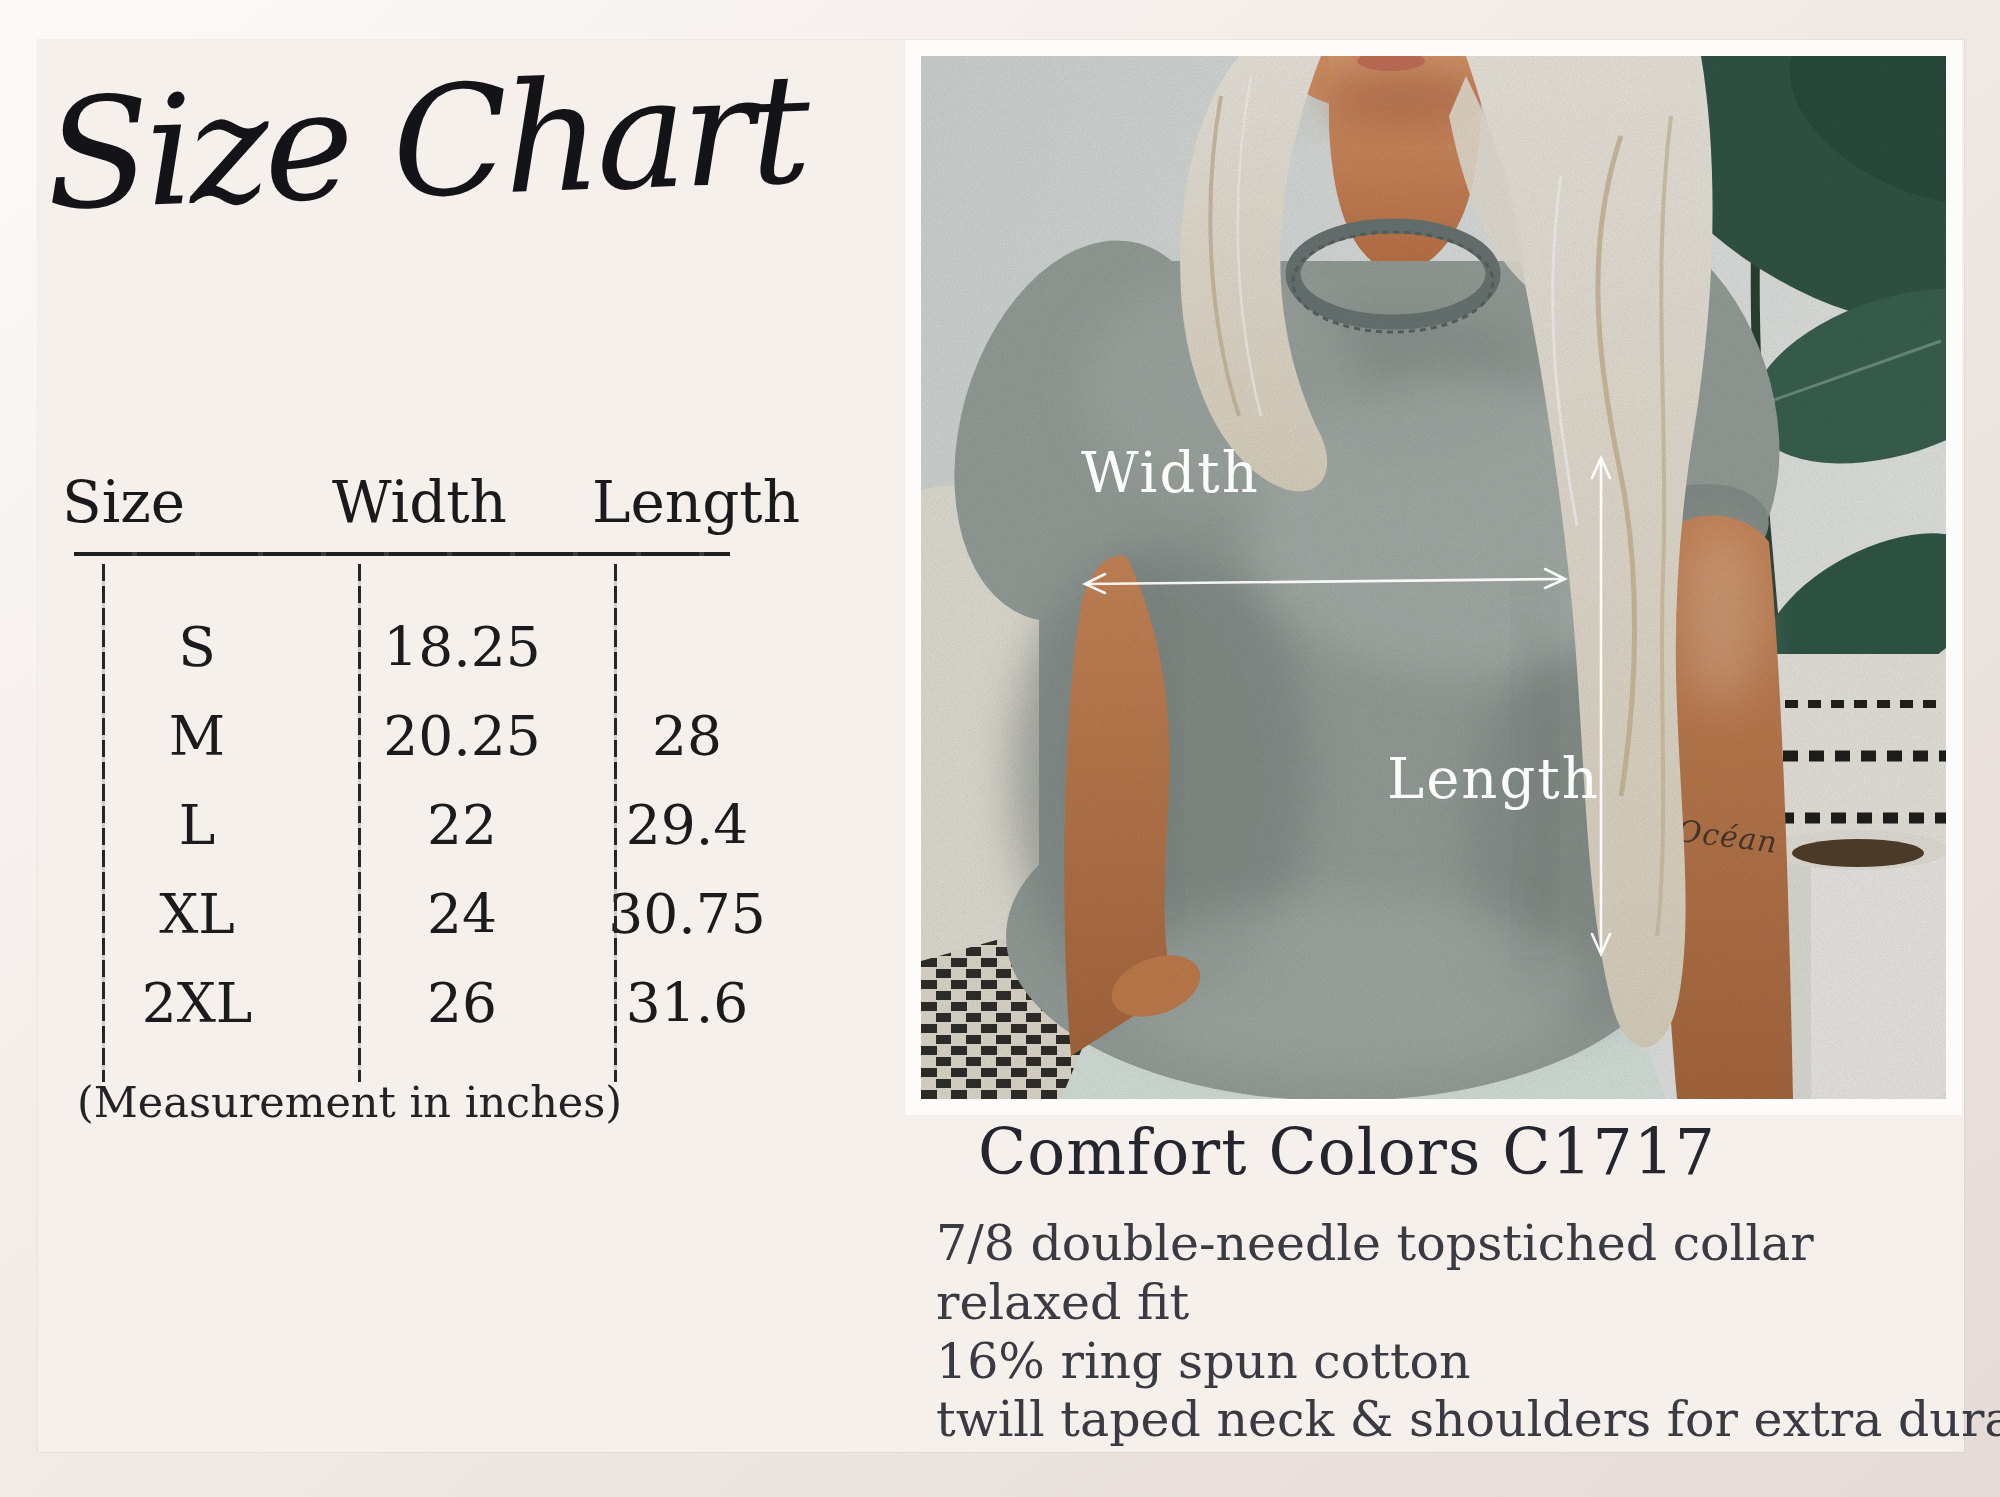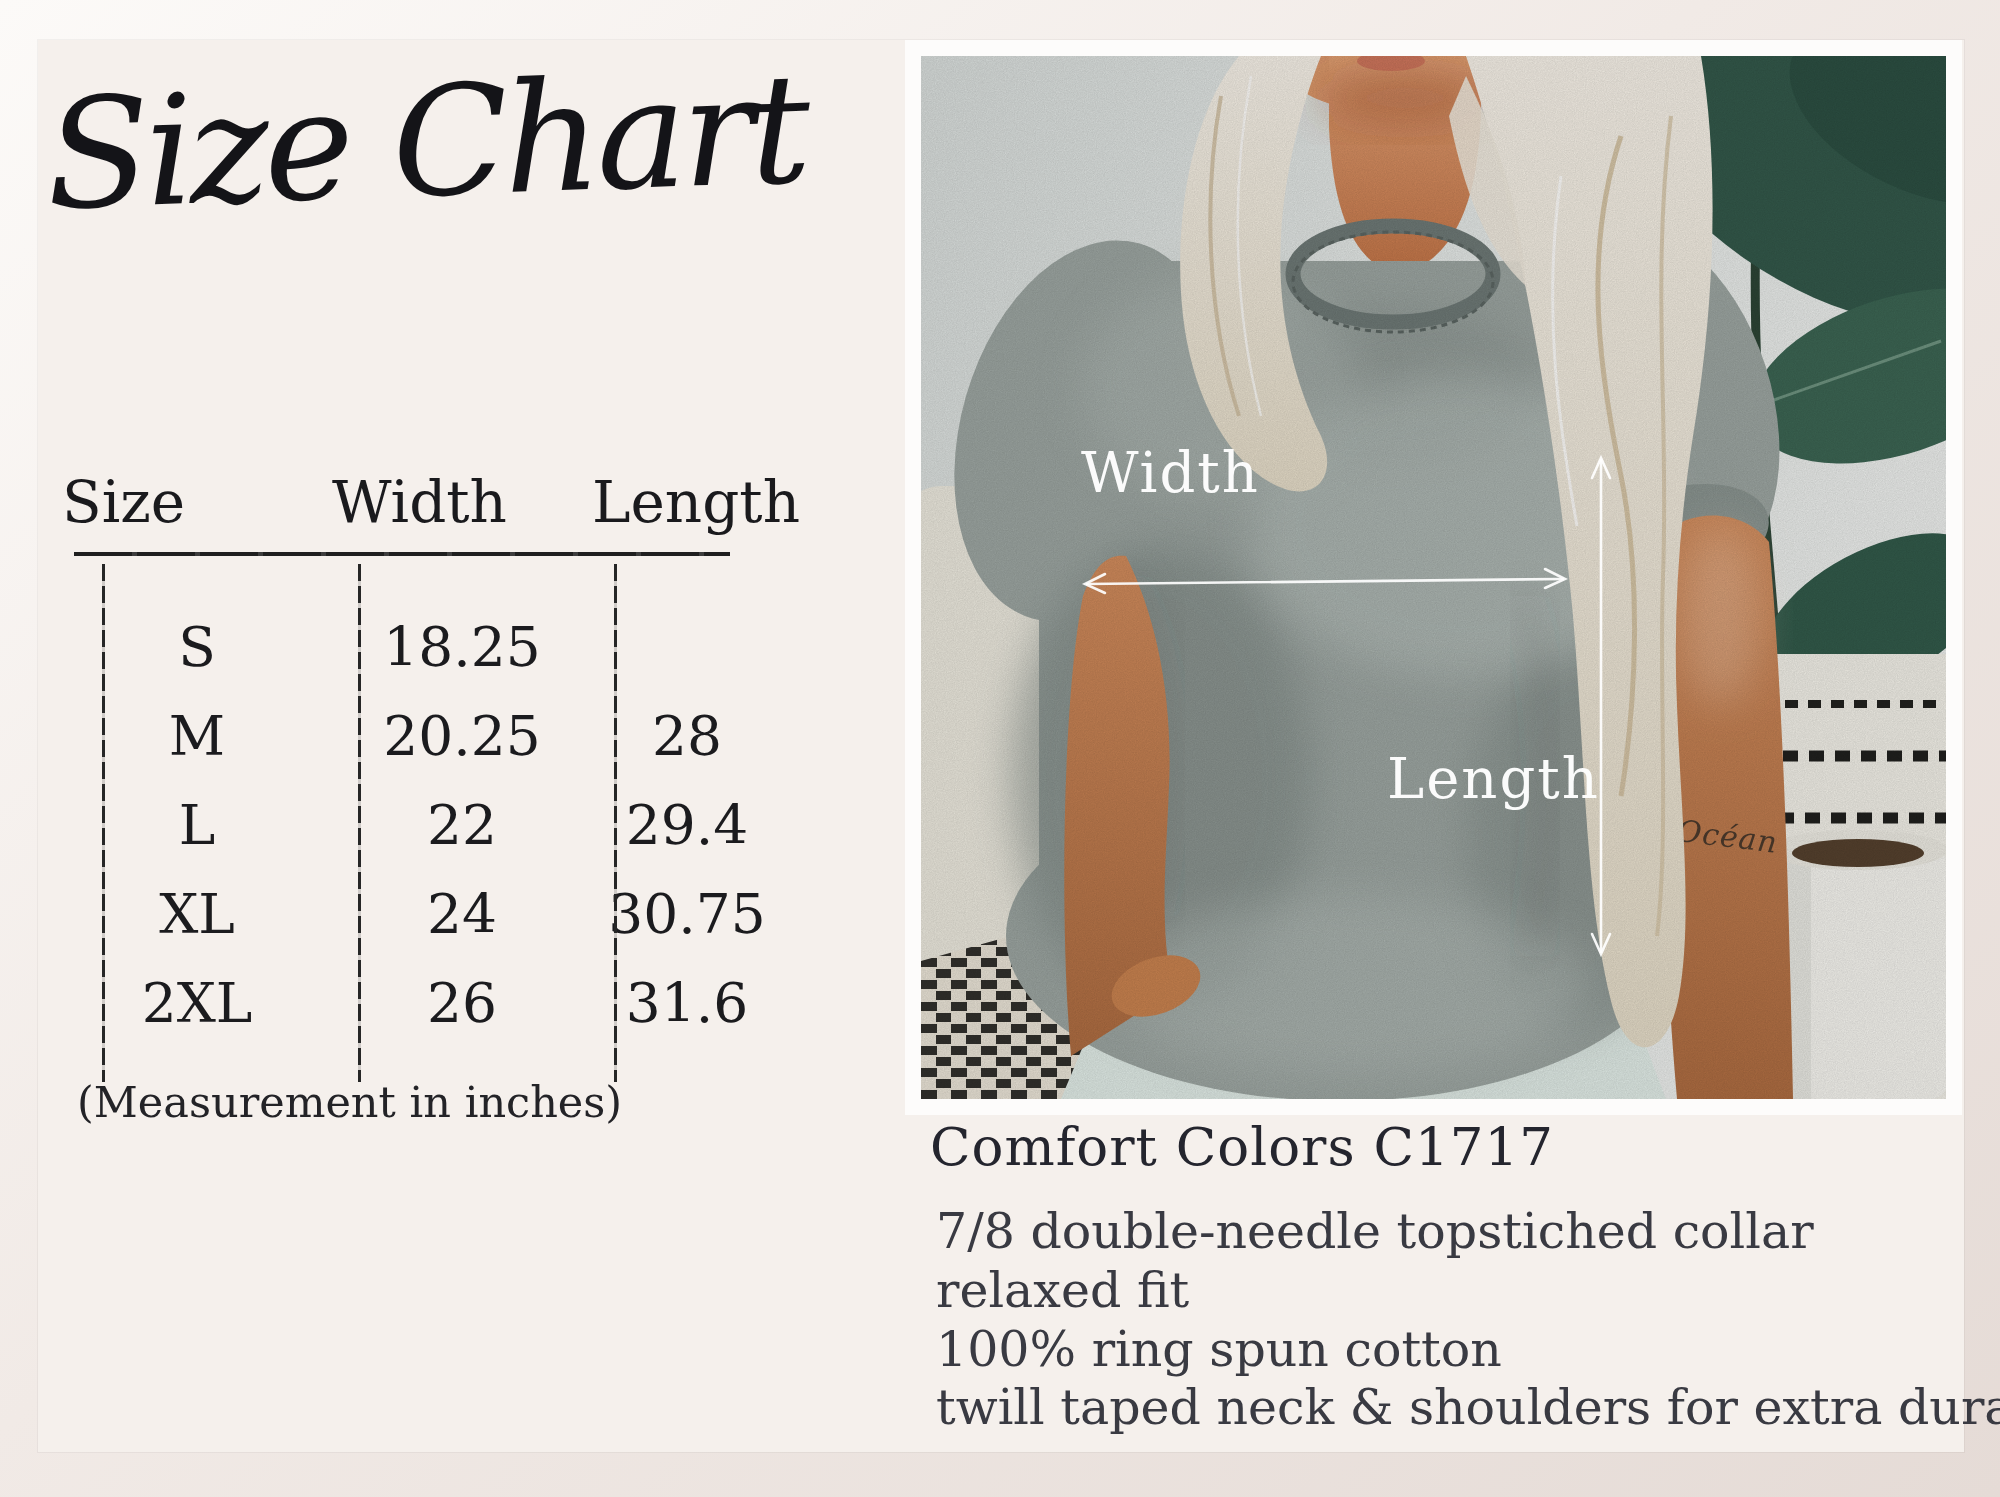--- a/index.html
+++ b/index.html
@@ -46,21 +46,21 @@
     background:#fdfcfb;
   }
   .photo {
     position:absolute; left:16px; top:16px; width:1025px; height:1043px;
     overflow:hidden; background:#dfe3e2;
   }
   .photo svg { display:block; }
   svg text { font-family:"DejaVu Serif","Liberation Serif",serif; }
   
   .product { position:absolute; left:930px; top:1116px; width:1035px; }
-  .product-name { font-size:53px; color:#24252e; letter-spacing:1px; }
+  .product-name { font-size:63px; color:#24252e; letter-spacing:1px;margin-left:48px; }
   .features { margin:26px 0 0 6px; padding:0; list-style:none; }
   .features li {
     font-size:49px; color:#393a42; line-height:1.2;
     white-space:nowrap;
   }
 </style>
 </head>
 <body>
 
 <div class="canvas">
@@ -251,17 +251,17 @@
         </g>
       </svg>
     </div>
   </div>
 
   <div class="product">
     <div class="product-name">Comfort Colors C1717</div>
     <ul class="features">
       <li>7/8 double-needle topstiched collar</li>
       <li>relaxed fit</li>
-      <li>100% ring spun cotton</li>
+      <li>16% ring spun cotton</li>
       <li>twill taped neck &amp; shoulders for extra durability</li>
     </ul>
   </div>
 </div>
 
 </body></html>

